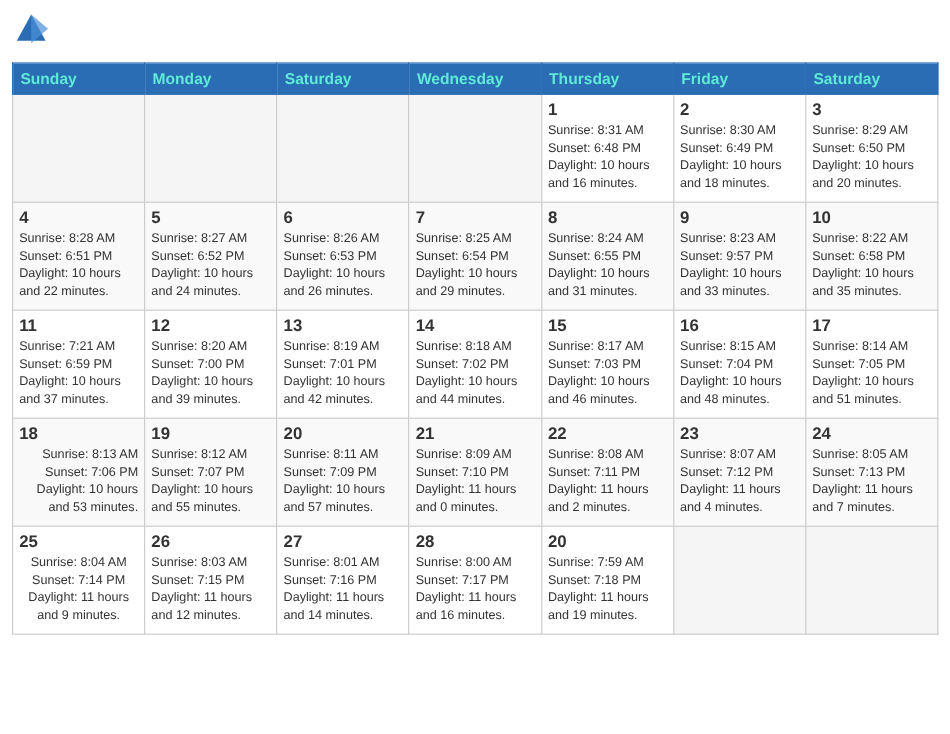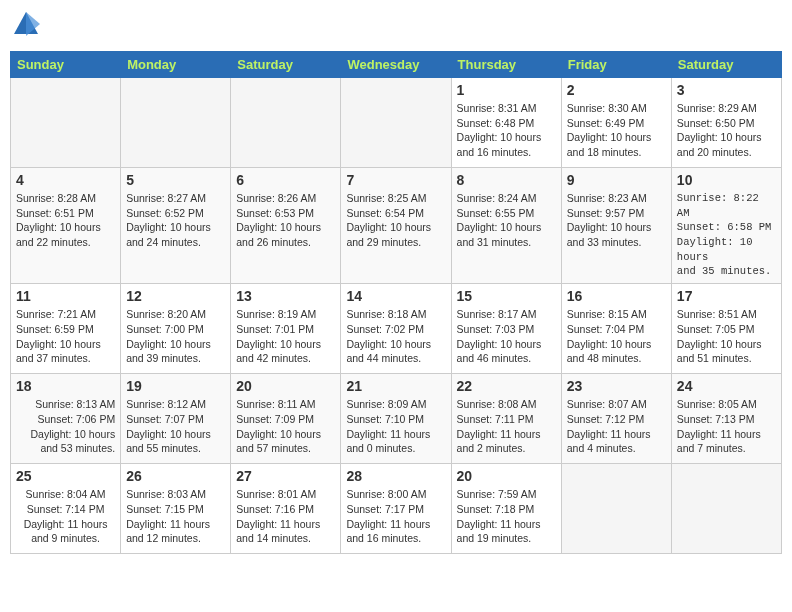--- a/index.html
+++ b/index.html
@@ -47,21 +47,21 @@
       font-size: 16px;
       color: #555;
     }
     table {
       width: 100%;
       border-collapse: collapse;
       table-layout: fixed;
     }
     th {
       background-color: #2a6db5;
-      color: #bef264;
+      color: #5eead4;
       text-align: left;
       padding: 5px 6px;
       font-size: 13px;
       border: 1px solid #2a6db5;
     }
     td {
       vertical-align: top;
       border: 1px solid #ccc;
       padding: 4px 5px;
       height: 90px;
@@ -185,21 +185,21 @@
         </td>
         <td>
           <span class="day-num">9</span>
           <div class="day-detail" style="white-space: pre-line;">Sunrise: 8:23 AM
 Sunset: 9:57 PM
 Daylight: 10 hours
 and 33 minutes.</div>
         </td>
         <td>
           <span class="day-num">10</span>
-          <div class="day-detail" style="white-space: pre-line; font-family: Liberation Mono, monospace;">Sunrise: 8:22 AM
+          <div class="day-detail" style="white-space: pre-line;">Sunrise: 8:22 AM
 Sunset: 6:58 PM
 Daylight: 10 hours
 and 35 minutes.</div>
         </td>
       </tr>
       <tr>
         <td>
           <span class="day-num">11</span>
           <div class="day-detail" style="white-space: pre-line;">Sunrise: 7:21 AM
 Sunset: 6:59 PM
@@ -236,21 +236,21 @@
         </td>
         <td>
           <span class="day-num">16</span>
           <div class="day-detail" style="white-space: pre-line;">Sunrise: 8:15 AM
 Sunset: 7:04 PM
 Daylight: 10 hours
 and 48 minutes.</div>
         </td>
         <td>
           <span class="day-num">17</span>
-          <div class="day-detail" style="white-space: pre-line;">Sunrise: 8:51 AM
+          <div class="day-detail" style="white-space: pre-line;">Sunrise: 8:14 AM
 Sunset: 7:05 PM
 Daylight: 10 hours
 and 51 minutes.</div>
         </td>
       </tr>
       <tr>
         <td>
           <span class="day-num">18</span>
           <div class="day-detail" style="white-space: pre-line; text-align: right;">Sunrise: 8:13 AM
 Sunset: 7:06 PM

